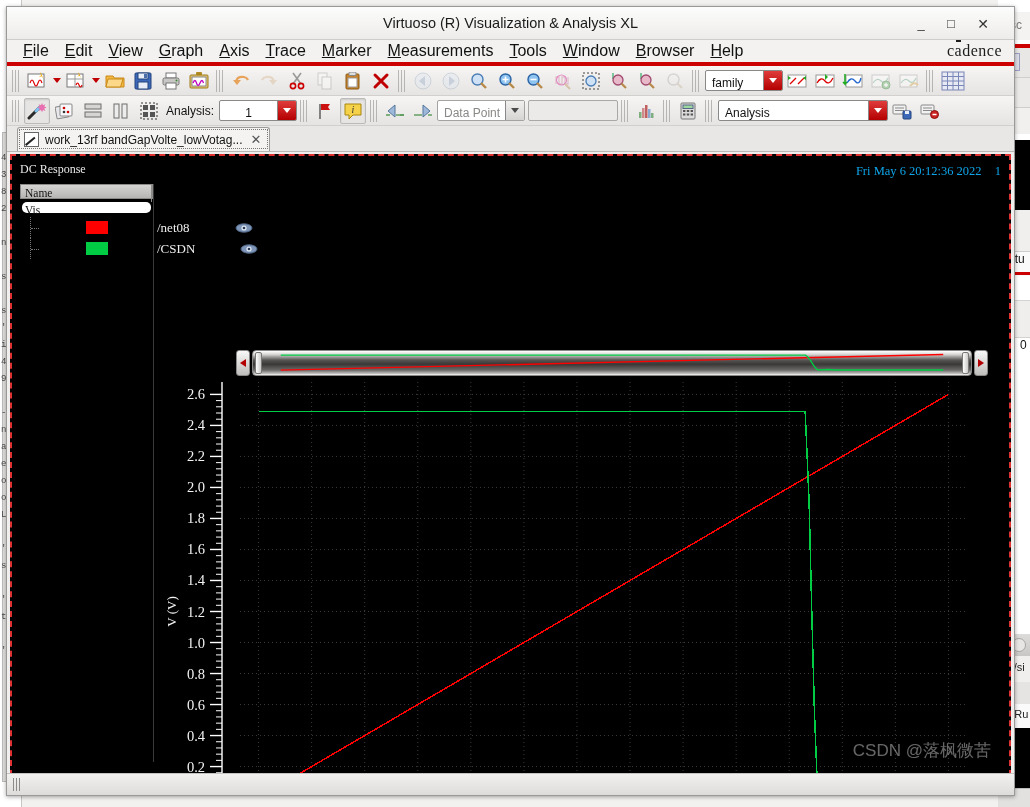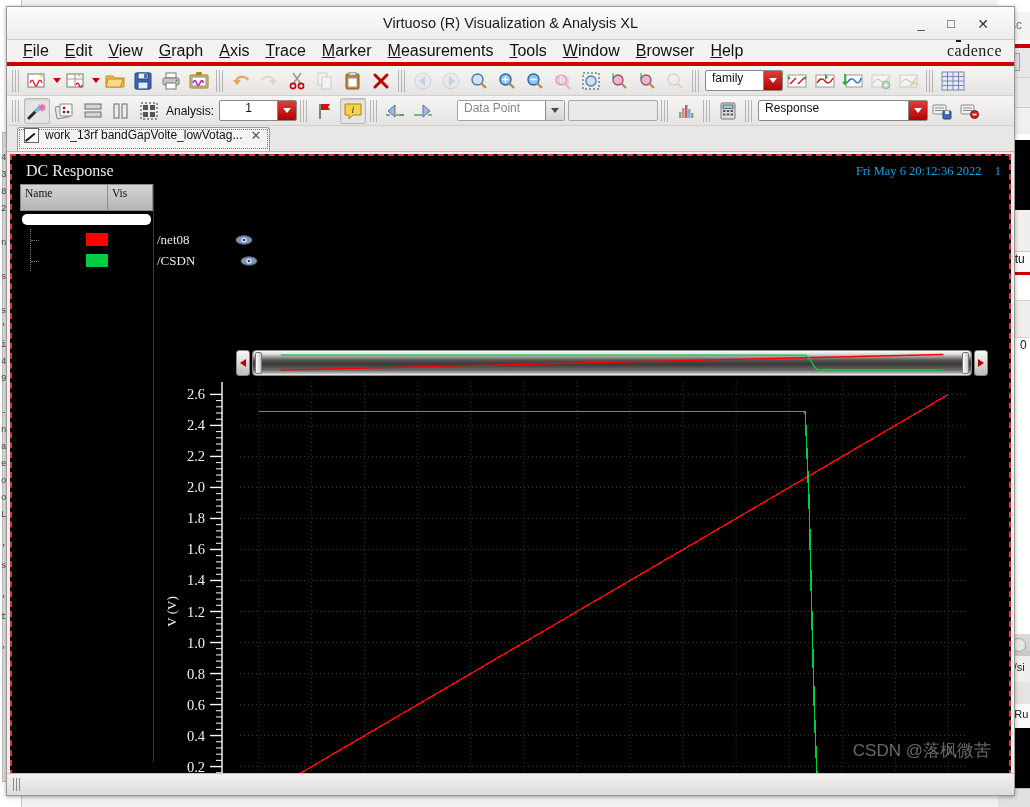--- a/index.html
+++ b/index.html
@@ -139,21 +139,21 @@
   }
   .arrowdrop i {
     display: block; width: 0; height: 0;
     border-left: 4px solid transparent; border-right: 4px solid transparent;
     border-top: 5px solid #c00000;
   }
   .tlabel { font-size: 12px; color: #111; margin: 0 5px 0 3px; white-space: nowrap; }
 
   .combo {
     height: 21px; border: 1px solid #8b8987; background: #fff;
-    display: flex; align-items: flex-start; flex: none;
+    display: flex; align-items: flex-end; flex: none;
     border-radius: 2px; overflow: hidden;
   }
   .combo .val {
     font-size: 12px; color: #111; padding: 0 6px; flex: 1; text-align: center;
     white-space: nowrap; overflow: hidden;
   }
   .combo.left .val { text-align: left; }
   .combo .drop {
     width: 19px; height: 100%; background: linear-gradient(#e03c3c,#b40000);
     display: flex; align-items: center; justify-content: center;
@@ -170,21 +170,21 @@
     height: 21px; border: 1px solid #aaa8a6; background: #eceae8;
     flex: none; border-radius: 2px;
   }
 
   
   #tabstrip {
     position: relative; height: 26px; background: #e9e7e5;
     border-bottom: 1px solid #b9b7b5; padding-left: 10px; display: flex; align-items: flex-end;
   }
   #doc-tab {
-    height: 24px; display: flex; gap: 6px;
+    height: 24px; display: flex; align-items: center; gap: 6px;
     padding: 0 6px; background: #f4f3f2;
     border: 1px solid #9c9a98; border-bottom: none;
     border-top-left-radius: 3px; border-top-right-radius: 3px;
     outline: 1px dotted #777; outline-offset: -3px;
   }
   #doc-tab .ticon {
     width: 15px; height: 15px; background: #fff; border: 1px solid #666;
     position: relative; flex: none;
   }
   #doc-tab .ticon:after {
@@ -198,39 +198,40 @@
   #graph-outer {
     position: relative;
     height: 622px;
     background: #000;
     border: 2px dashed #e03232;
     margin: 2px 3px 0 3px;
   }
   #graph-inner { position: absolute; inset: 0; background: #000; overflow: hidden; }
 
   #dc-title {
-    position: absolute; left: 14px; top: 6px;
-    font-size: 16px; color: #e8e8e8;
+    position: absolute; left: 8px; top: 6px;
+    font-size: 12px; color: #e8e8e8;
     font-family: "Liberation Serif", serif;
   }
   #timestamp {
     position: absolute; right: 8px; top: 8px;
     font-size: 12.5px; color: #0ea5e9;
     font-family: "Liberation Serif", serif; white-space: nowrap;
   }
 
   
   #siglist {
     position: absolute; left: 8px; top: 28px; width: 134px; height: 578px;
     background: #000; border-right: 1px solid #3a3a3a;
   }
   #siglist-head {
-    display: flex; height: 27px;
+    display: flex; height: 15px;
     background: linear-gradient(#d6d4d2,#b7b5b3);
     border: 1px solid #8d8b89;
+    flex-direction: column;
   }
   #siglist-head .col {
     font-size: 11.5px; color: #111; padding: 1px 4px; line-height: 15px;
     font-family: "Liberation Serif", serif;
   }
   #siglist-head .col.name { flex: 1; border-right: 1px solid #8d8b89; }
   #siglist-head .col.vis { width: 44px; }
   #siglist-bar {
     margin: 3px 2px 4px 2px; height: 11px; background: #fff; border-radius: 5px;
   }
@@ -689,21 +690,21 @@
       </svg>
     </div>
     <div class="tbtn" title="Next Marker">
       <svg width="22" height="18" viewBox="0 0 22 18">
         <path d="M11 3 L18 9 L11 15z" fill="#9db8d8" stroke="#55779c"></path>
         <path d="M2 13 h8" stroke="#5a9a5a" stroke-width="1.4"></path>
         <path d="M16 13 h4" stroke="#5a9a5a" stroke-width="1.4"></path>
       </svg>
     </div>
 
-    <div class="combo grey left" id="marker-combo" style="width:108px;margin-left:20px;">
+    <div class="combo grey left" id="marker-combo" style="width:88px;margin-left:0;">
       <div class="val" style="color:#8a8886">Data Point</div>
       <div class="drop">
           <i></i>
         </div>
     </div>
     <div class="textbox" id="marker-textbox" style="width:90px;margin-left:3px;"></div>
 
     <div class="grip"></div>
 
     <div class="tbtn" title="Histogram">
@@ -729,21 +730,21 @@
           <rect x="4" y="11.5" width="2.4" height="2"></rect>
             <rect x="7.8" y="11.5" width="2.4" height="2"></rect>
             <rect x="11.6" y="11.5" width="2.4" height="2"></rect>
         </g>
       </svg>
     </div>
 
     <div class="grip"></div>
 
     <div class="combo left" id="style-combo" style="width:170px;margin-left:2px;">
-      <div class="val">Response</div>
+      <div class="val">Analysis</div>
       <div class="drop">
           <i></i>
         </div>
     </div>
 
     <div class="tbtn" title="Save Template">
       <svg width="20" height="18" viewBox="0 0 20 18">
         <rect x="1" y="3" width="13" height="9" rx="1" fill="#f2f2f2" stroke="#888"></rect>
         <path d="M3 6h9 M3 8.5h9" stroke="#888"></path>
         <rect x="11" y="9" width="8" height="8" rx="1" fill="#3c68b8" stroke="#23457e"></rect>

